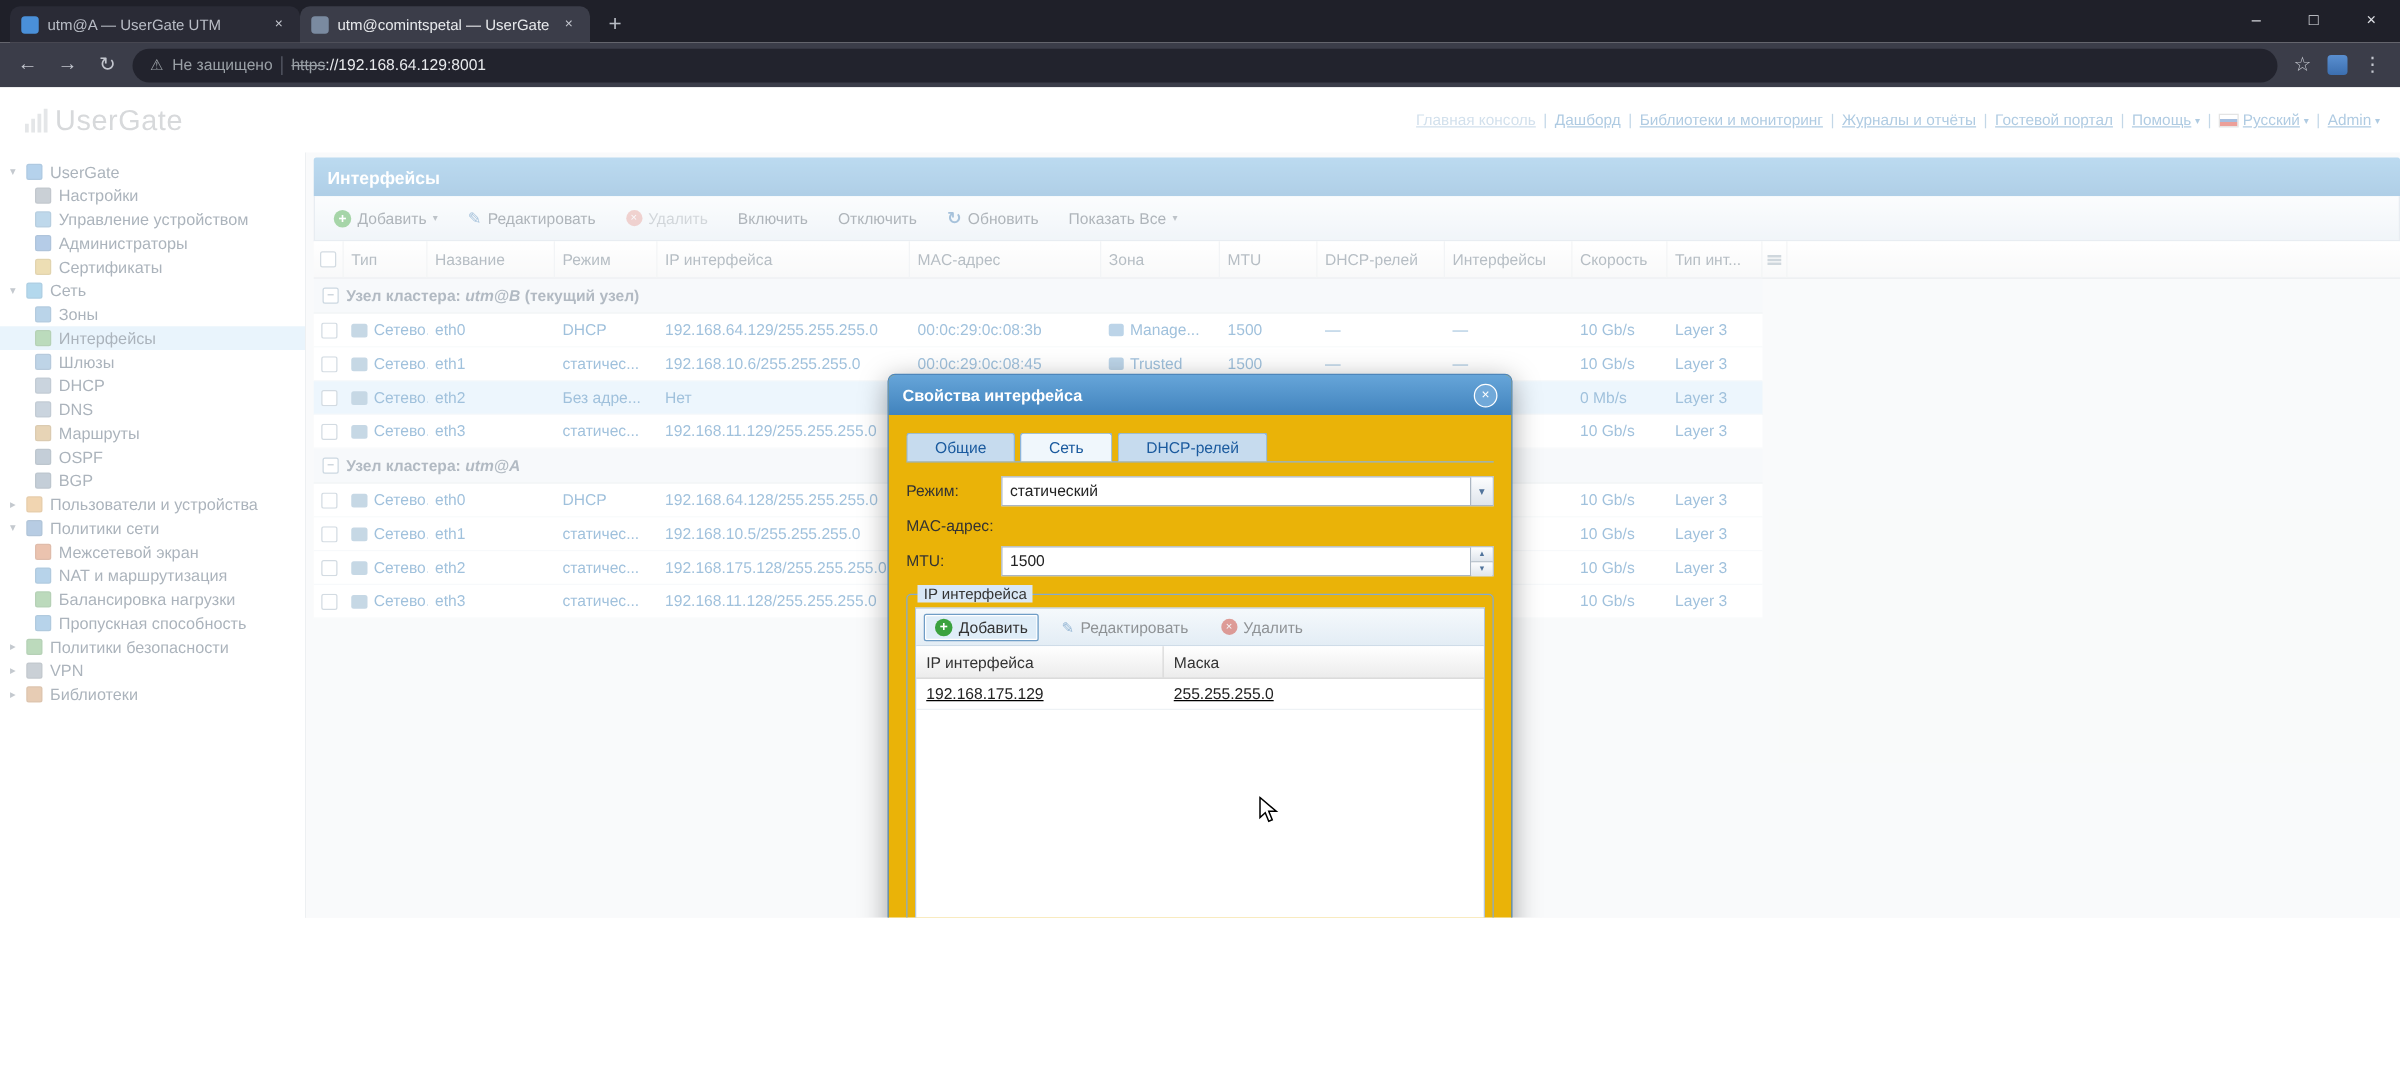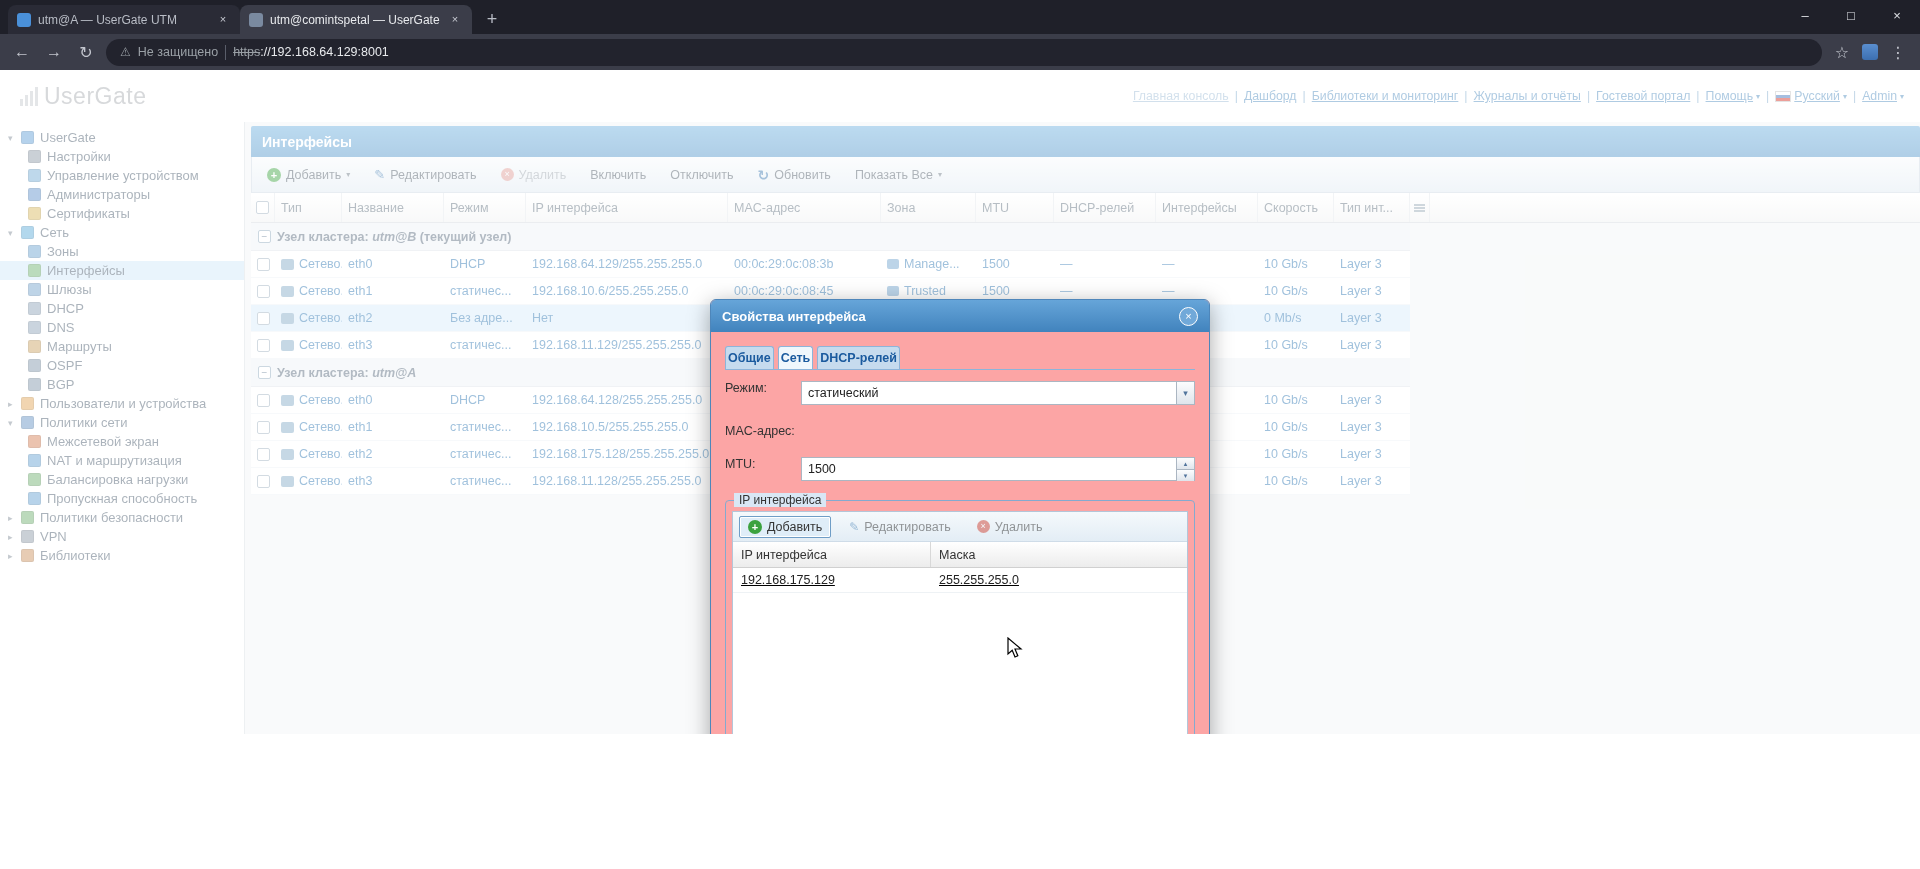--- a/index.html
+++ b/index.html
@@ -88,29 +88,29 @@
   .group-node { font-style:italic; }
   .data-row { display:flex; align-items:center; height:27px; width:1159px; background:#fff; border-bottom:1px solid #eef2f5; }
   .data-row.selected { background:#d7ebfa; }
   .cell { display:flex; align-items:center; gap:5px; padding:0 6px; overflow:hidden; white-space:nowrap; font-size:12.5px; color:#2d76b2; flex:none; }
   .checkbox { width:13px; height:13px; border:1px solid #9eb0bf; background:#fff; border-radius:2px; flex:none; }
   .nic-icon { width:13px; height:11px; background:#82a8c6; border-radius:2px; flex:none; }
   .zone-icon { width:12px; height:10px; background:#6aa0cc; border-radius:2px; flex:none; }
 
   
   .dialog { position:absolute; left:710px; top:229px; width:500px; height:524px; z-index:100;
-            background:#fca5a5; border:1px solid #4e86ba; border-radius:6px;
+            background:#eab308; border:1px solid #4e86ba; border-radius:6px;
             box-shadow:0 5px 22px rgba(0,0,0,0.35); }
   .dlg-header { height:32px; background:linear-gradient(#66a5d9,#4183bd); border-radius:5px 5px 0 0; display:flex; align-items:center; padding:0 11px; color:#fff; font-weight:bold; font-size:13px; }
   .dlg-close { margin-left:auto; width:19px; height:19px; border-radius:50%; background:#71a9d9; border:1px solid #fff; color:#fff; font-size:11px; line-height:17px; text-align:center; font-weight:normal; }
   .dlg-tabs { margin:14px 14px 0; display:flex; gap:4px; border-bottom:1px solid #8db4d9; }
-  .dlg-tab { padding:4px 2px; background:#c6dbee; border:1px solid #8db4d9; border-bottom:none; border-radius:3px 3px 0 0; color:#1a5a9e; font-size:12.5px; font-weight:bold; }
+  .dlg-tab { padding:4px 22px; background:#c6dbee; border:1px solid #8db4d9; border-bottom:none; border-radius:3px 3px 0 0; color:#1a5a9e; font-size:12.5px; font-weight:normal; }
   .dlg-tab.active { background:#f0f7fc; }
   .dlg-form { padding:11px 14px 0; }
-  .form-row { display:flex; margin-bottom:19px; }
+  .form-row { display:flex; align-items:center; margin-bottom:9px; }
   .form-label { width:76px; flex:none; font-size:12.5px; color:#333; }
   .field { flex:1; height:24px; border:1px solid #abb6c2; background:#fff; display:flex; align-items:stretch; }
   .field-text { flex:1; padding:0 6px; font-size:12.5px; color:#222; display:flex; align-items:center; }
   .trigger { width:18px; flex:none; border-left:1px solid #abb6c2; background:linear-gradient(#fcfdfe,#dfe5ec); color:#51749c; font-size:9px; display:flex; align-items:center; justify-content:center; }
   .spin-trigger { width:18px; flex:none; border-left:1px solid #abb6c2; display:flex; flex-direction:column; }
   .spin-trigger i { flex:1; font-style:normal; font-size:7px; line-height:11px; text-align:center; background:linear-gradient(#fcfdfe,#dfe5ec); color:#51749c; }
   .spin-trigger i:first-child { border-bottom:1px solid #abb6c2; }
   .fieldset { position:relative; border:1px solid #84aacf; border-radius:4px; margin-top:14px; padding:10px 6px 6px; height:273px; }
   .legend { position:absolute; top:-8px; left:8px; background:#d9e7f5; padding:0 5px; font-size:12px; color:#333; }
   .ip-panel { height:100%; background:#fff; border:1px solid #b3c6d9; display:flex; flex-direction:column; }

